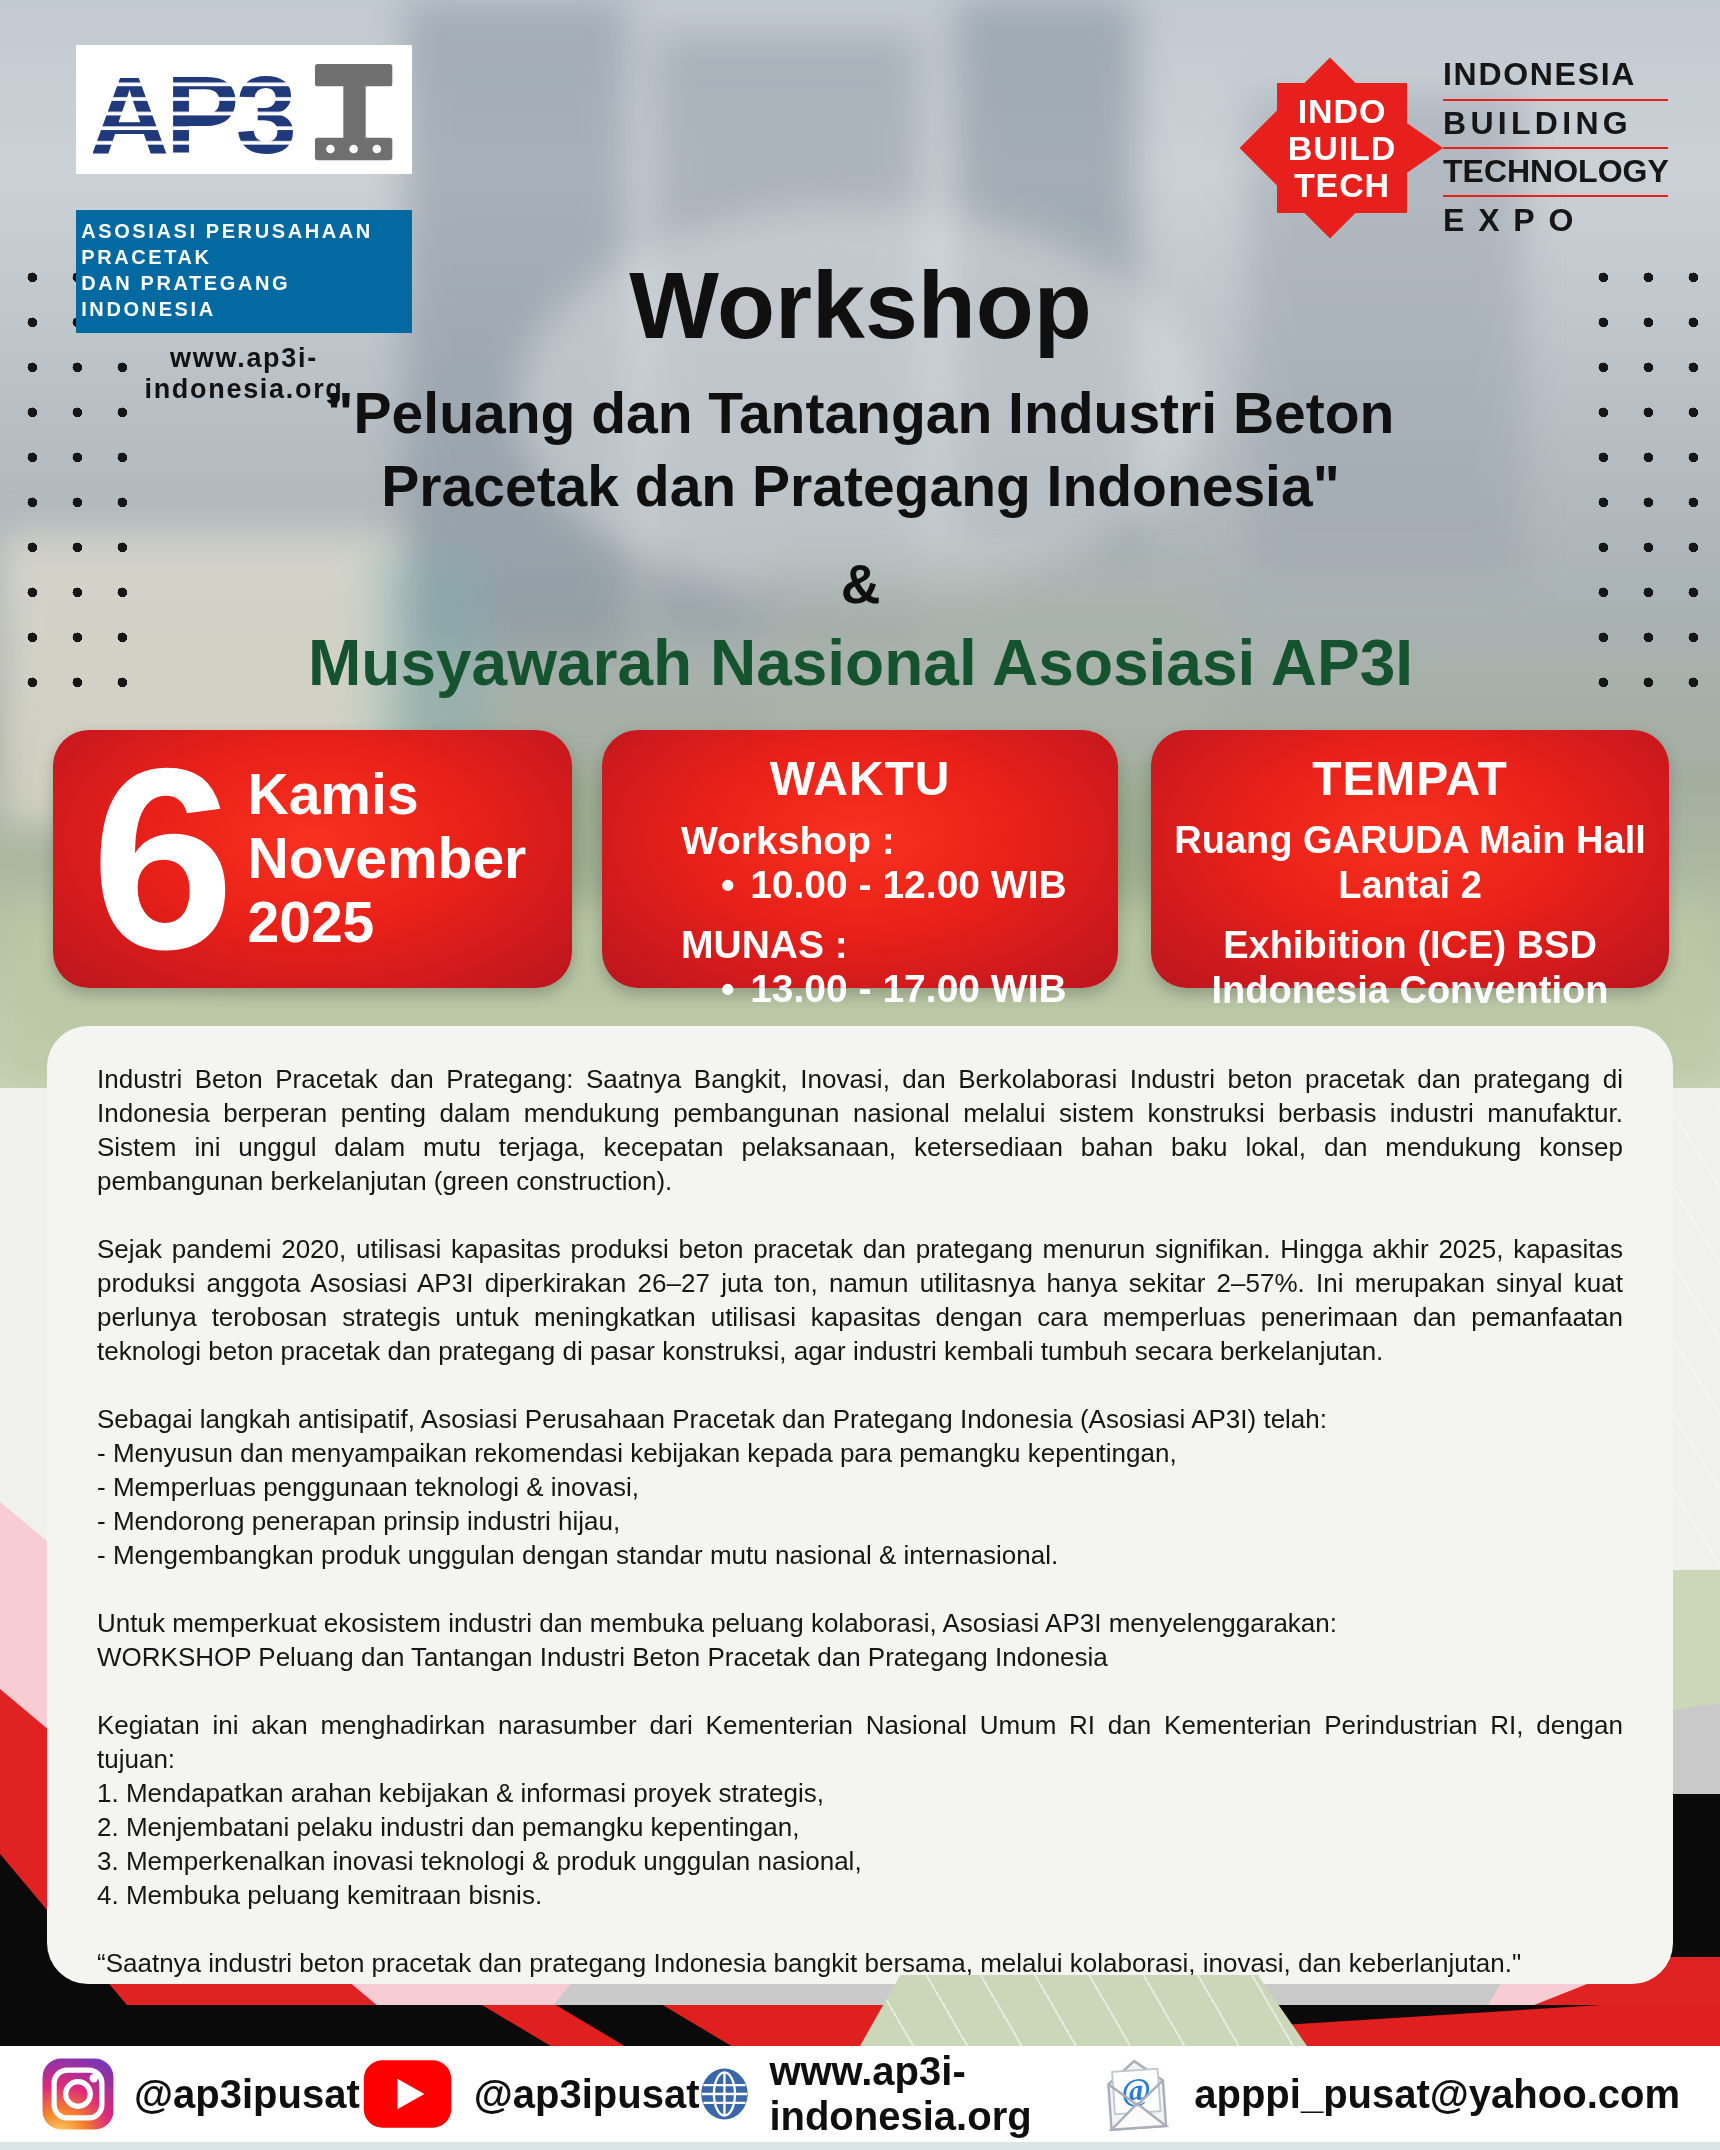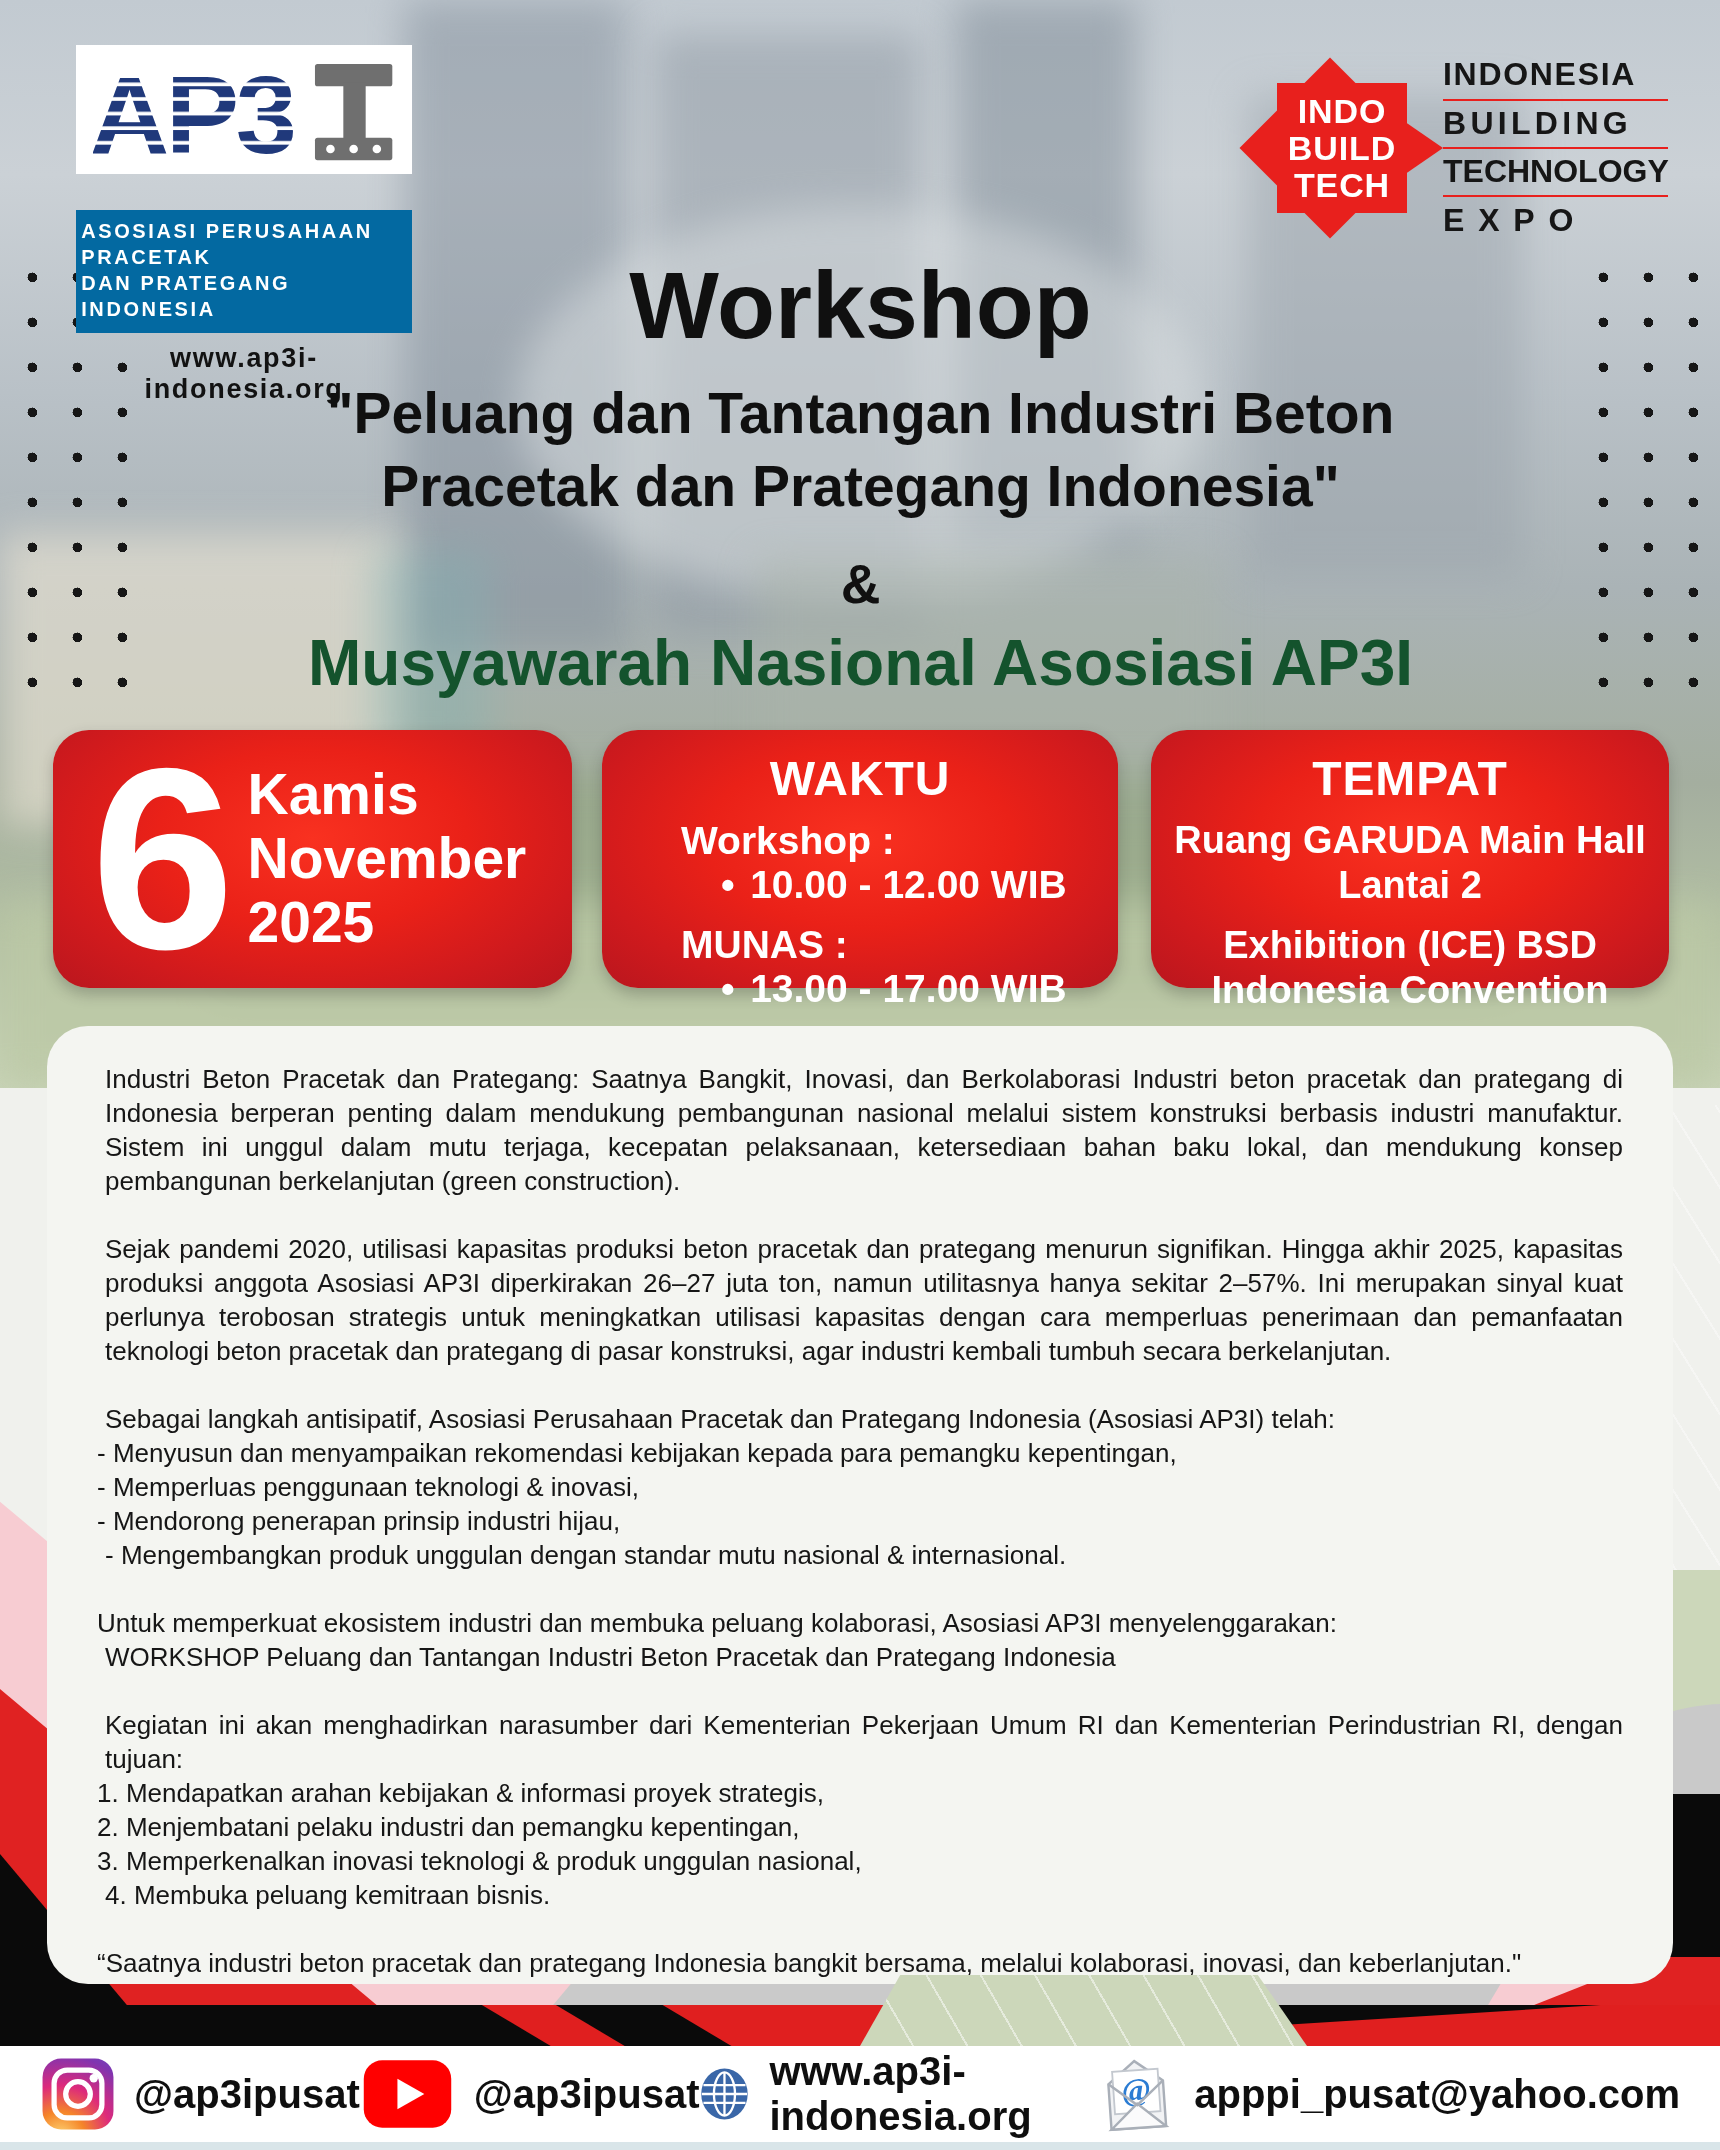--- a/index.html
+++ b/index.html
@@ -66,21 +66,21 @@
   .wk-time { font-size:39px; font-weight:700; margin-left:40px; }
   .wk-time .bullet { margin-right:15.5px; }
   .wk-gap { height:15.5px; }
   .tp-line { text-align:center; font-size:38px; font-weight:700; line-height:1.2; }
   .tp-gap { height:13.8px; }
 
   
   .panel { position:absolute; left:47px; top:1026px; width:1626px; height:958px; z-index:3;
     background:#f4f5f1; border-radius:41px; padding:36px 50px 0 50px;
     color:#161616; font-size:26px; line-height:34px; }
-  .para { text-align:justify; margin-bottom:34px;margin-left:8px; }
+  .para { text-align:justify; margin-bottom:34px; }
   .para:last-child { margin-bottom:0; }
   .pline { text-align:left; }
   .nogap { margin-bottom:0; }
 
   
   .band { position:absolute; left:0; top:2005px; width:1721px; height:41px; background:#0a0a0a; z-index:3; overflow:hidden; }
   .band .red { position:absolute; inset:0; background:#e01f1f; }
   .green-trap { position:absolute; left:860px; top:1975px; width:447px; height:71px; z-index:4;
     background:#ccd7ba; clip-path:polygon(9% 0, 89% 0, 100% 100%, 0 100%);
     }
@@ -216,21 +216,21 @@
   <div class="panel">
     <div class="para">Industri Beton Pracetak dan Prategang: Saatnya Bangkit, Inovasi, dan Berkolaborasi Industri beton pracetak dan prategang di Indonesia berperan penting dalam mendukung pembangunan nasional melalui sistem konstruksi berbasis industri manufaktur. Sistem ini unggul dalam mutu terjaga, kecepatan pelaksanaan, ketersediaan bahan baku lokal, dan mendukung konsep pembangunan berkelanjutan (green construction).</div>
     <div class="para">Sejak pandemi 2020, utilisasi kapasitas produksi beton pracetak dan prategang menurun signifikan. Hingga akhir 2025, kapasitas produksi anggota Asosiasi AP3I diperkirakan 26–27 juta ton, namun utilitasnya hanya sekitar 2–57%. Ini merupakan sinyal kuat perlunya terobosan strategis untuk meningkatkan utilisasi kapasitas dengan cara memperluas penerimaan dan pemanfaatan teknologi beton pracetak dan prategang di pasar konstruksi, agar industri kembali tumbuh secara berkelanjutan.</div>
     <div class="para nogap pline">Sebagai langkah antisipatif, Asosiasi Perusahaan Pracetak dan Prategang Indonesia (Asosiasi AP3I) telah:</div>
     <div class="pline">- Menyusun dan menyampaikan rekomendasi kebijakan kepada para pemangku kepentingan,</div>
     <div class="pline">- Memperluas penggunaan teknologi &amp; inovasi,</div>
     <div class="pline">- Mendorong penerapan prinsip industri hijau,</div>
     <div class="pline para">- Mengembangkan produk unggulan dengan standar mutu nasional &amp; internasional.</div>
     <div class="pline nogap">Untuk memperkuat ekosistem industri dan membuka peluang kolaborasi, Asosiasi AP3I menyelenggarakan:</div>
     <div class="pline para">WORKSHOP Peluang dan Tantangan Industri Beton Pracetak dan Prategang Indonesia</div>
-    <div class="para nogap">Kegiatan ini akan menghadirkan narasumber dari Kementerian Pekerjaan Umum RI dan Kementerian Perindustrian RI, dengan tujuan:</div>
+    <div class="para nogap">Kegiatan ini akan menghadirkan narasumber dari Kementerian Nasional Umum RI dan Kementerian Perindustrian RI, dengan tujuan:</div>
     <div class="pline">1. Mendapatkan arahan kebijakan &amp; informasi proyek strategis,</div>
     <div class="pline">2. Menjembatani pelaku industri dan pemangku kepentingan,</div>
     <div class="pline">3. Memperkenalkan inovasi teknologi &amp; produk unggulan nasional,</div>
     <div class="pline para">4. Membuka peluang kemitraan bisnis.</div>
     <div class="pline">“Saatnya industri beton pracetak dan prategang Indonesia bangkit bersama, melalui kolaborasi, inovasi, dan keberlanjutan."</div>
   </div>
 
   <div class="band">
     <div class="red" style="clip-path:polygon(28% 0,32.3% 0,36.3% 100%,32% 100%);"></div>
     <div class="red" style="clip-path:polygon(38.5% 0,52.5% 0,56.5% 100%,42.5% 100%);"></div>

